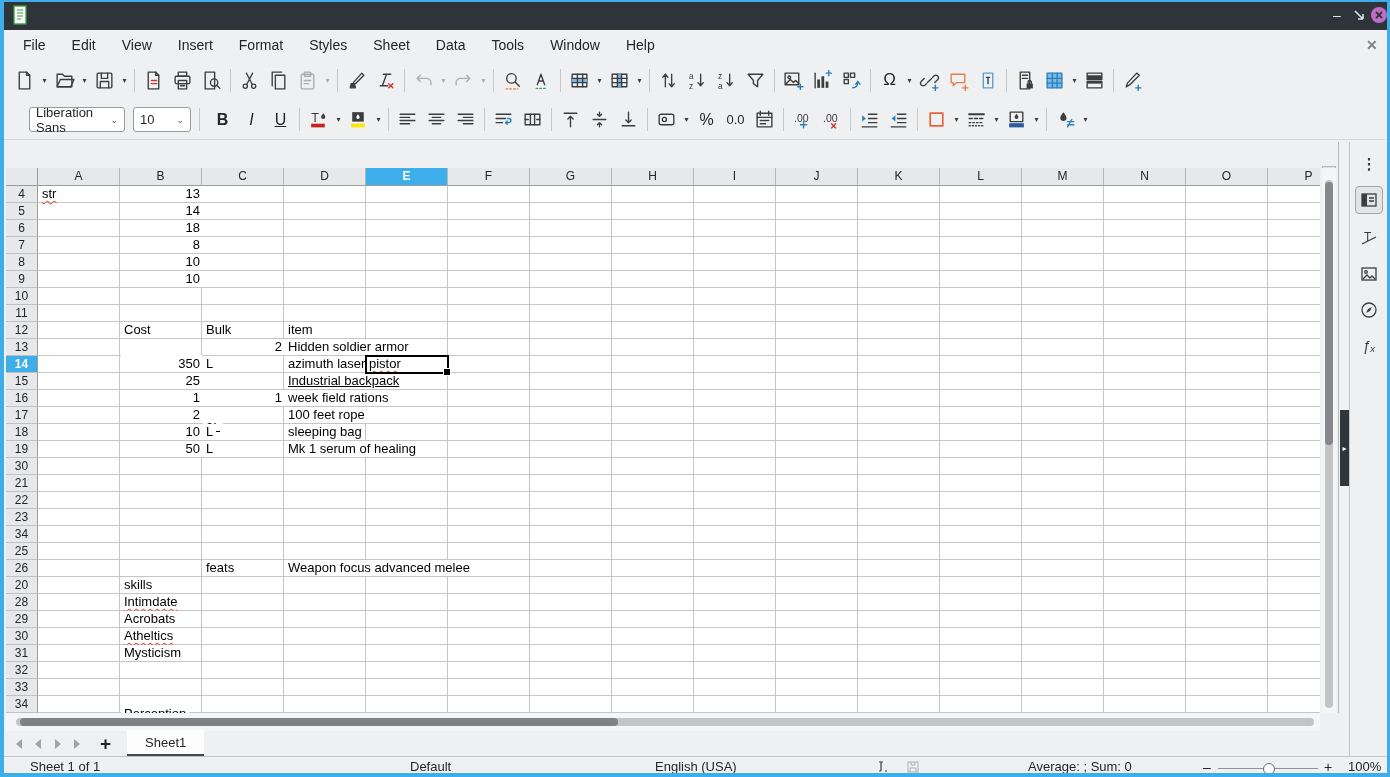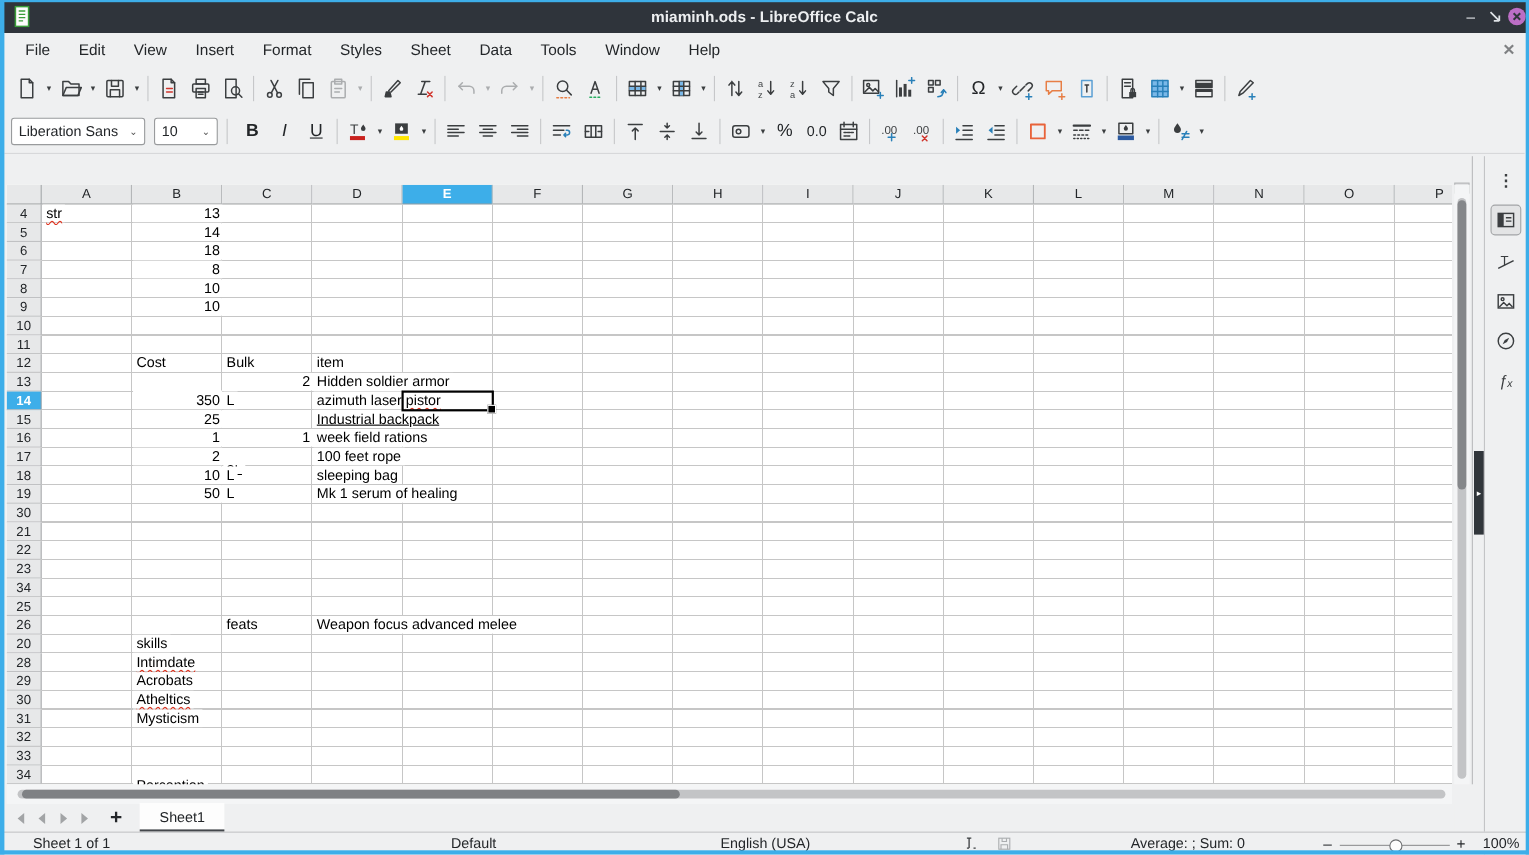--- a/index.html
+++ b/index.html
@@ -90,21 +90,20 @@
 <div class="frame" style="left:1387px;top:0;width:3px;height:777px;"></div>
 <div class="frame" style="left:0;top:773px;width:1390px;height:4px;"></div>
 
 <div id="titlebar" class="abs">
   <span class="abs" style="left:10px;top:5px;">
     <svg width="20" height="20" viewBox="0 0 20 20">
         <rect x="4" y="1" width="12" height="18" fill="#fdfdfd" stroke="#3a9e3a" stroke-width="1.4"></rect>
         <path d="M7 5h6M7 8h6M7 11h6M7 14h4" stroke="#3a9e3a" stroke-width="1.2"></path>
       </svg>
   </span>
-  <span id="title-text">miaminh.ods - LibreOffice Calc</span>
   <span class="winbtn abs" style="left:1326px;">–</span>
   <span class="winbtn abs" style="left:1348px;">
     <svg width="12" height="12" viewBox="0 0 12 12">
         <path d="M2 2l8 8M10 10V5M10 10H5" stroke="#dfe3e7" stroke-width="1.6" fill="none"></path>
       </svg>
   </span>
   <span class="winbtn abs" style="left:1368px;">
     <svg width="18" height="18" viewBox="0 0 18 18">
         <circle cx="9" cy="9" r="8" fill="#bc6ec5"></circle>
         <path d="M6 6l6 6M12 6l-6 6" stroke="#31363b" stroke-width="1.8"></path>
@@ -356,21 +355,21 @@
   <span class="sep"></span>
   <button class="tb">
       <svg viewBox="0 0 20 20">
         <path d="M4 16l1.2-3.5L14 3l2.5 2L7.5 14z"></path>
         <path d="M13 17h5M15.5 14.5v5" stroke="#2980b9"></path>
       </svg>
     </button>
 </div>
 
 <div id="toolbar-format" class="toolbar abs">
-  <div class="combo" style="width:122px;">
+  <div class="combo" style="width:96px;margin-left:19px;">
       <span>Liberation Sans</span>
       <span class="carets">⌄</span>
     </div>
   <div class="combo" style="width:58px;margin-left:8px;">
       <span>10</span>
       <span class="carets">⌄</span>
     </div>
   <span class="sep" style="margin:0 8px;"></span>
   <button class="tb">
       <span class="glyph-btn" style="font-weight:bold;font-size:16px;">B</span>

